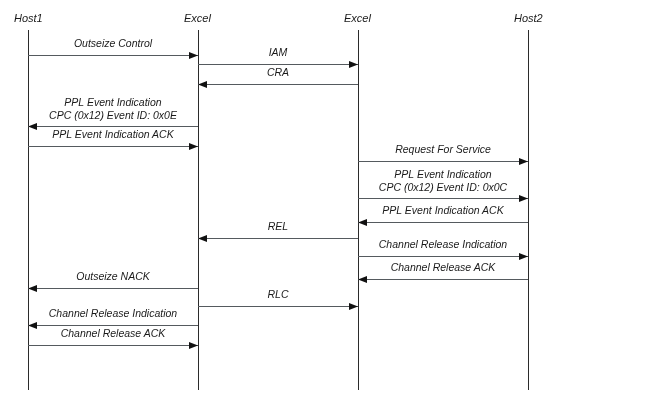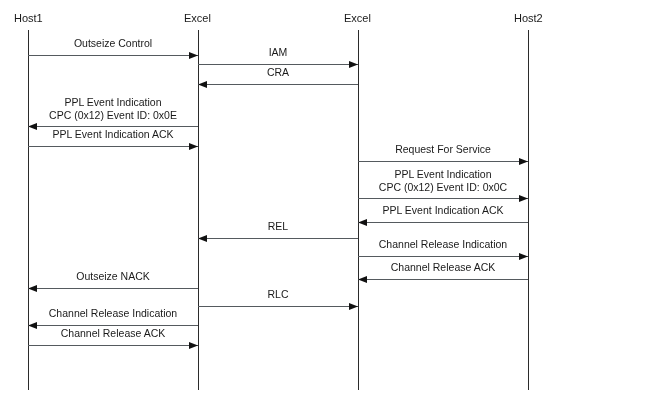--- a/index.html
+++ b/index.html
@@ -11,20 +11,21 @@
   body {
     font-family: "Liberation Sans", sans-serif;
     color: #1a1a1a;
   }
   #diagram-root {
     position: relative;
     width: 666px;
     height: 402px;
     background: #a16207;
     overflow: hidden;
+    font-style: italic;
   }
   #diagram-svg {
     position: absolute;
     left: 0;
     top: 0;
     display: block;
   }
   .lifeline-label {
     font-size: 11px;
     fill: #1a1a1a;

